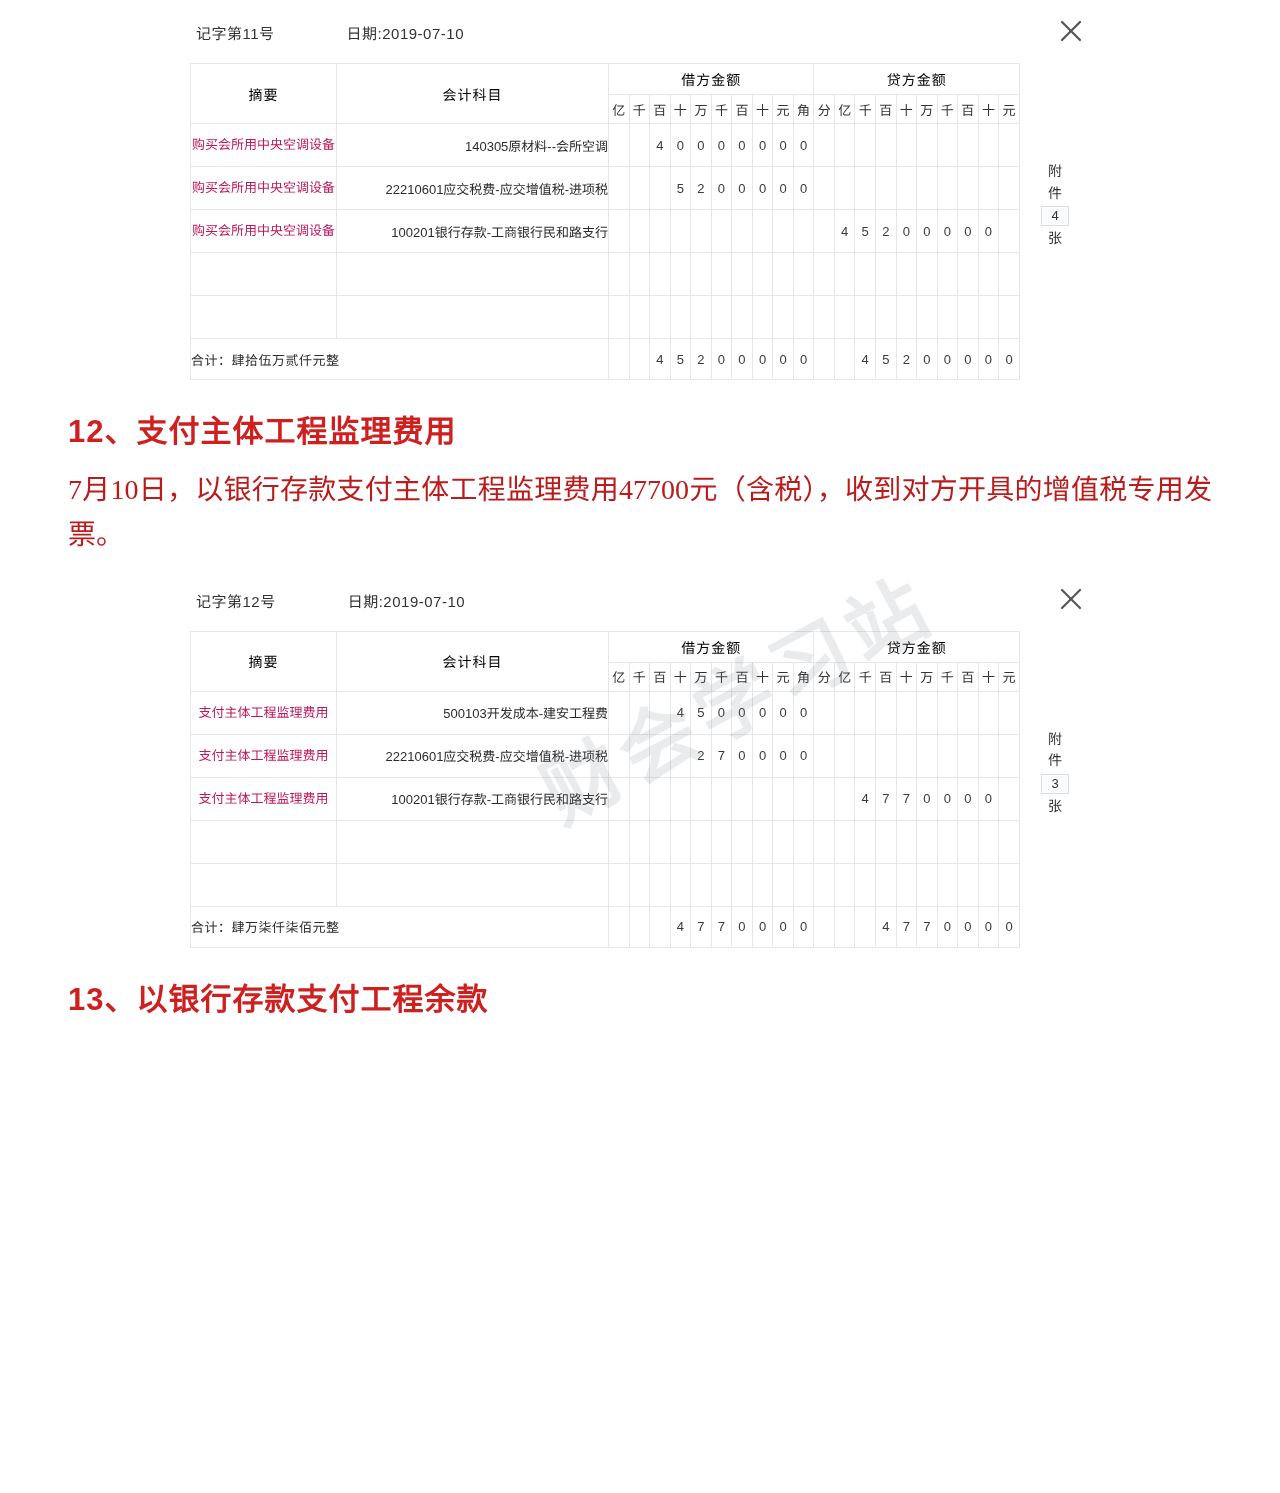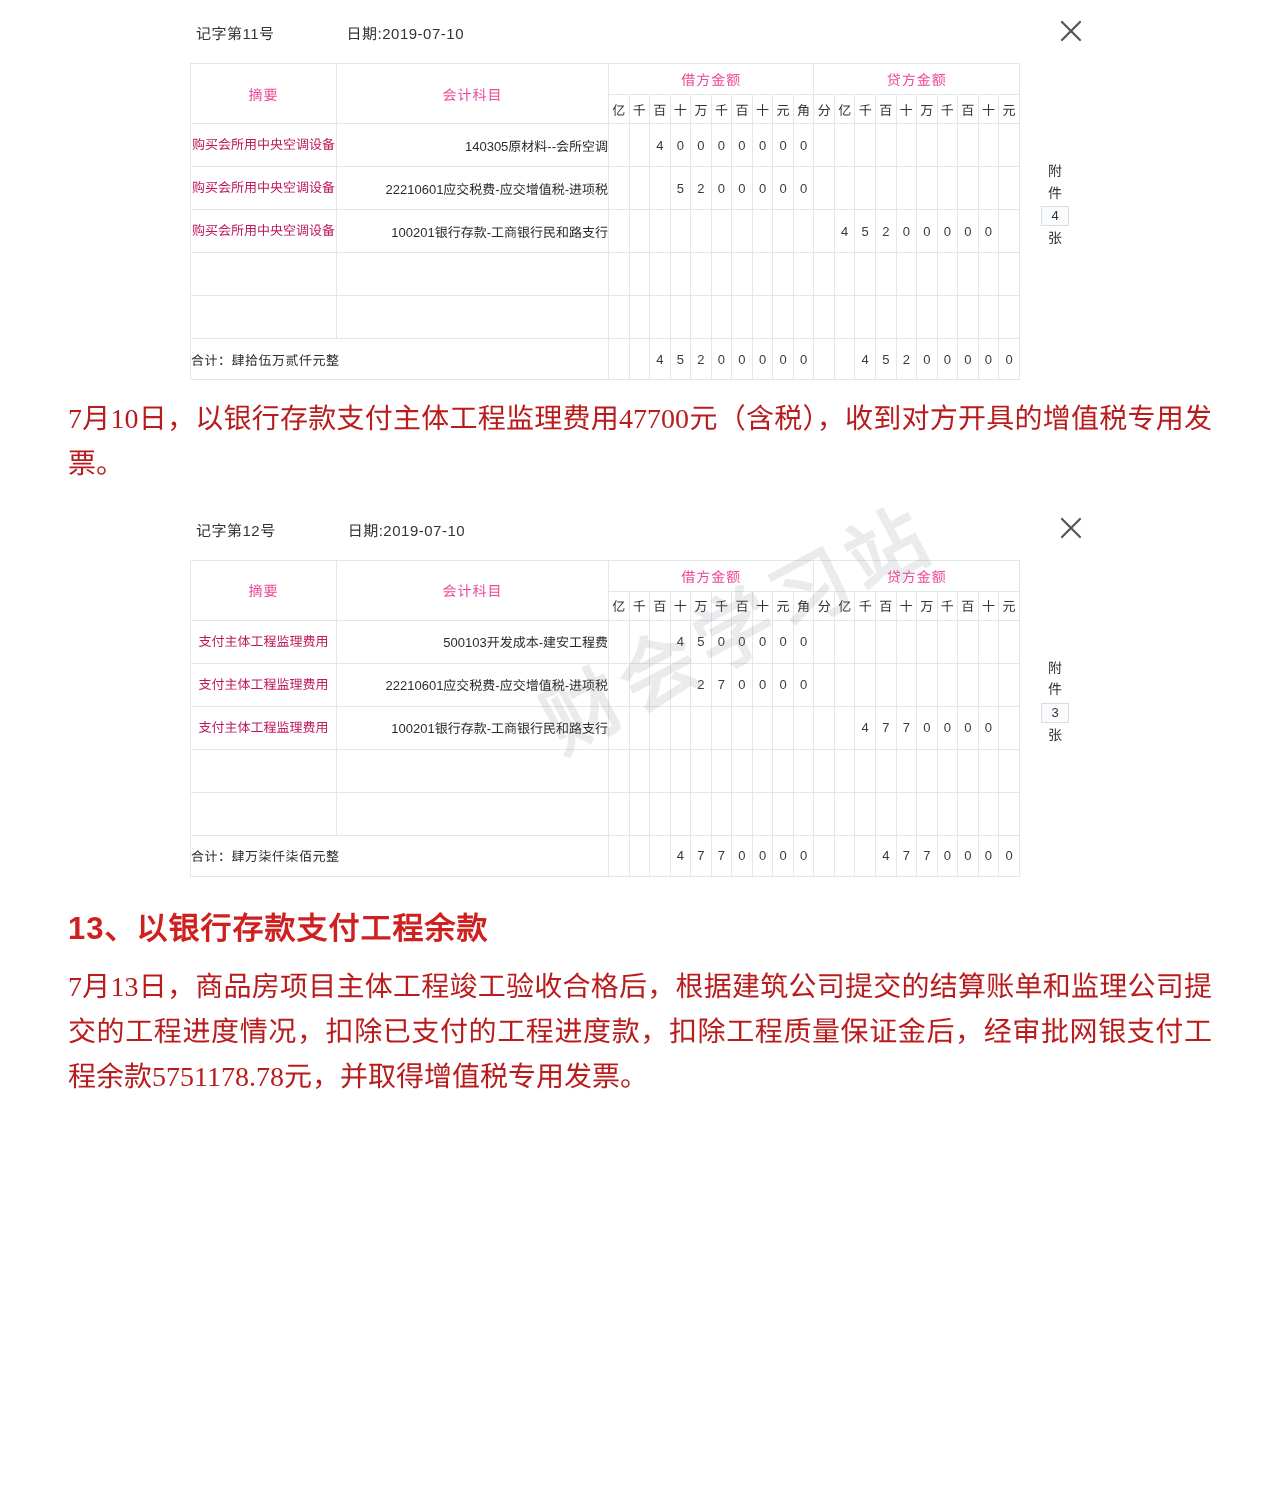--- a/index.html
+++ b/index.html
@@ -77,21 +77,21 @@
   table.vtable td, table.vtable th {
     border: 1px solid #e3e6ea;
     padding: 0;
     font-weight: normal;
     vertical-align: middle;
   }
   .th-top {
     height: 30px;
     text-align: center;
     font-size: 14px;
-    color: #ec4899;
+    color: #000000;
     letter-spacing: 1px;
   }
   .th-sub {
     height: 28px;
     text-align: center;
     font-size: 13px;
     color: #333;
   }
   .col-digit { width: 20px; text-align: center; }
   .grp-split { border-left: 1px solid #cfd8de; }
@@ -412,20 +412,21 @@
 
       <div class="attach">
         <span class="ch">附</span>
         <span class="ch">件</span>
         <span class="count">4</span>
         <span class="ch">张</span>
       </div>
     </div>
   </div>
 
+  <h2 class="section-head">12、支付主体工程监理费用</h2>
   <p class="para">7月10日，以银行存款支付主体工程监理费用47700元（含税），收到对方开具的增值税专用发票。</p>
 
   <div class="voucher">
     <div class="watermark">财会学习站</div>
 
     <div class="voucher-header">
       <span class="v-no">记字第12号</span>
       <span class="v-date">日期:2019-07-10</span>
       <span class="close-btn">
         <svg width="26" height="26" viewBox="0 0 26 26" aria-hidden="true">
@@ -641,15 +642,14 @@
       <div class="attach">
         <span class="ch">附</span>
         <span class="ch">件</span>
         <span class="count">3</span>
         <span class="ch">张</span>
       </div>
     </div>
   </div>
 
   <h2 class="section-head">13、以银行存款支付工程余款</h2>
-  <p class="para">7月13日，商品房项目主体工程竣工验收合格后，根据建筑公司提交的结算账单和监理公司提交的工程进度情况，扣除已支付的工程进度款，扣除工程质量保证金后，经审批网银支付工程余款5751178.78元，并取得增值税专用发票。</p>
 
 </div>
 
 </body></html>

